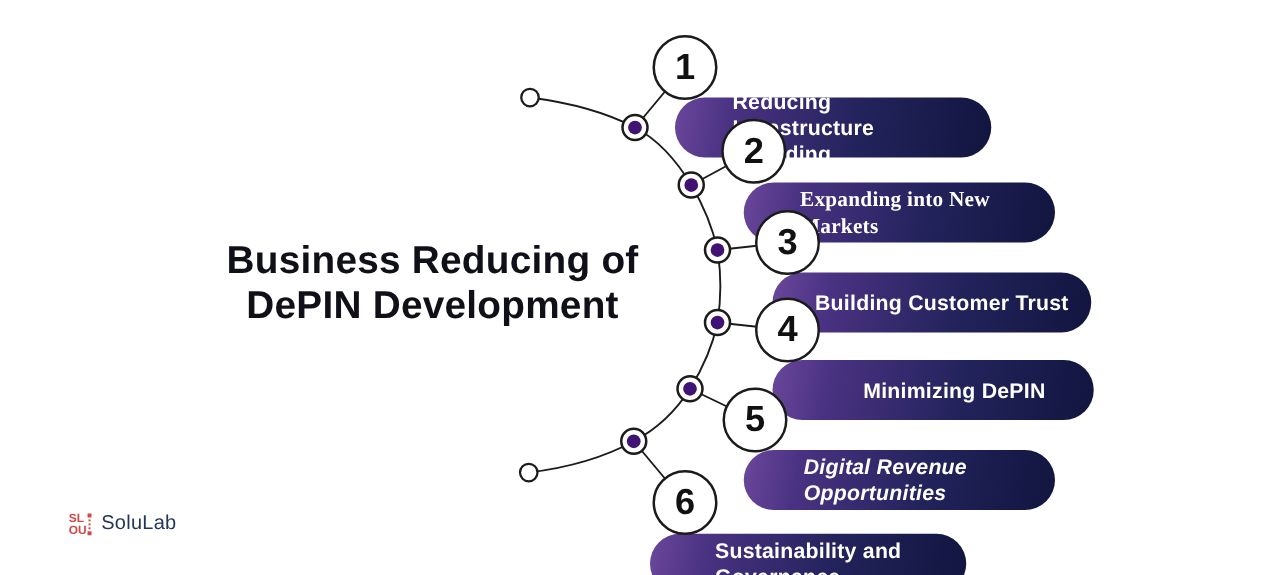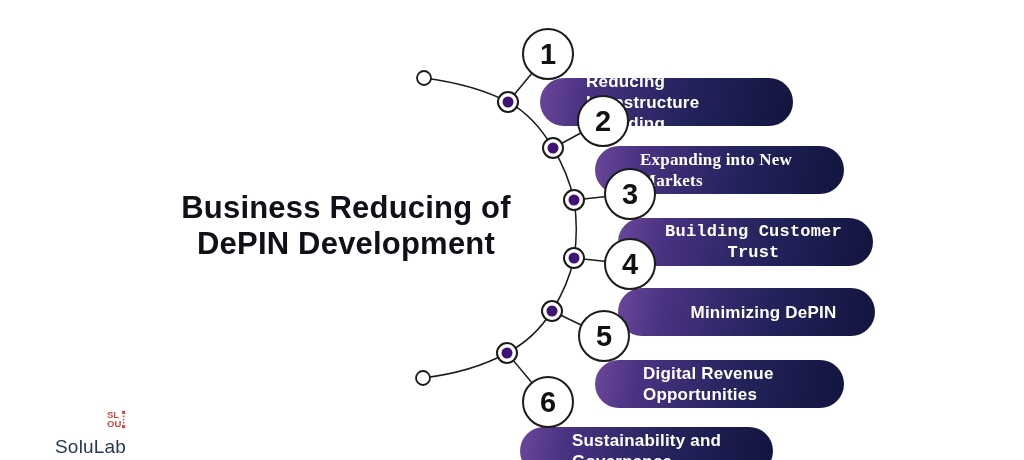--- a/index.html
+++ b/index.html
@@ -57,26 +57,26 @@
     font-weight: 700;
     letter-spacing: 0.2px;
     white-space: pre-line;
   }
   .pill-label.center { justify-content: center; text-align: center; }
 
   .pill1 { left: 540px; top: 30px;  width: 253px; }
   .pill2 { left: 595px; top: 98px;  width: 249px; }
   .pill3 { left: 618px; top: 170px; width: 255px; }
   .pill4 { left: 618px; top: 240px; width: 257px; }
-  .pill5 { left: 595px; top: 312px; width: 249px; }
+  .pill5 { left: 595px; top: 312px; width: 249px; font-style: italic; }
   .pill6 { left: 520px; top: 379px; width: 253px; }
 
   .pill1 .pill-label { left: 46px; }
   .pill2 .pill-label { left: 45px; font-family: Liberation Serif, serif; }
-  .pill3 .pill-label { left: 28px; font-family: Liberation Mono, monospace; }
+  .pill3 .pill-label { left: 28px; }
   .pill4 .pill-label { left: 46px; }
   .pill5 .pill-label { left: 48px; }
   .pill6 .pill-label { left: 52px; }
 
   
   .num-circle {
     position: absolute;
     width: 52px; height: 52px;
     border-radius: 50%;
     background: #ffffff;
@@ -95,27 +95,26 @@
   .num4 { left: 604px; top: 238px; }
   .num5 { left: 578px; top: 310px; }
   .num6 { left: 522px; top: 376px; }
 
   
   .logo {
     position: absolute;
     left: 55px;
     top: 410px;
     display: flex;
-    align-items: flex-end;
+    align-items: flex-start;
     gap: 7px;
     z-index: 2;
-    flex-direction: column;
   }
   .logo-text {
-    font-size: 19px;
+    font-size: 16px;
     font-weight: 500;
     color: #24375a;
     letter-spacing: 0.2px;
   }
 </style>
 </head>
 <body>
 
 <div class="canvas">
 

